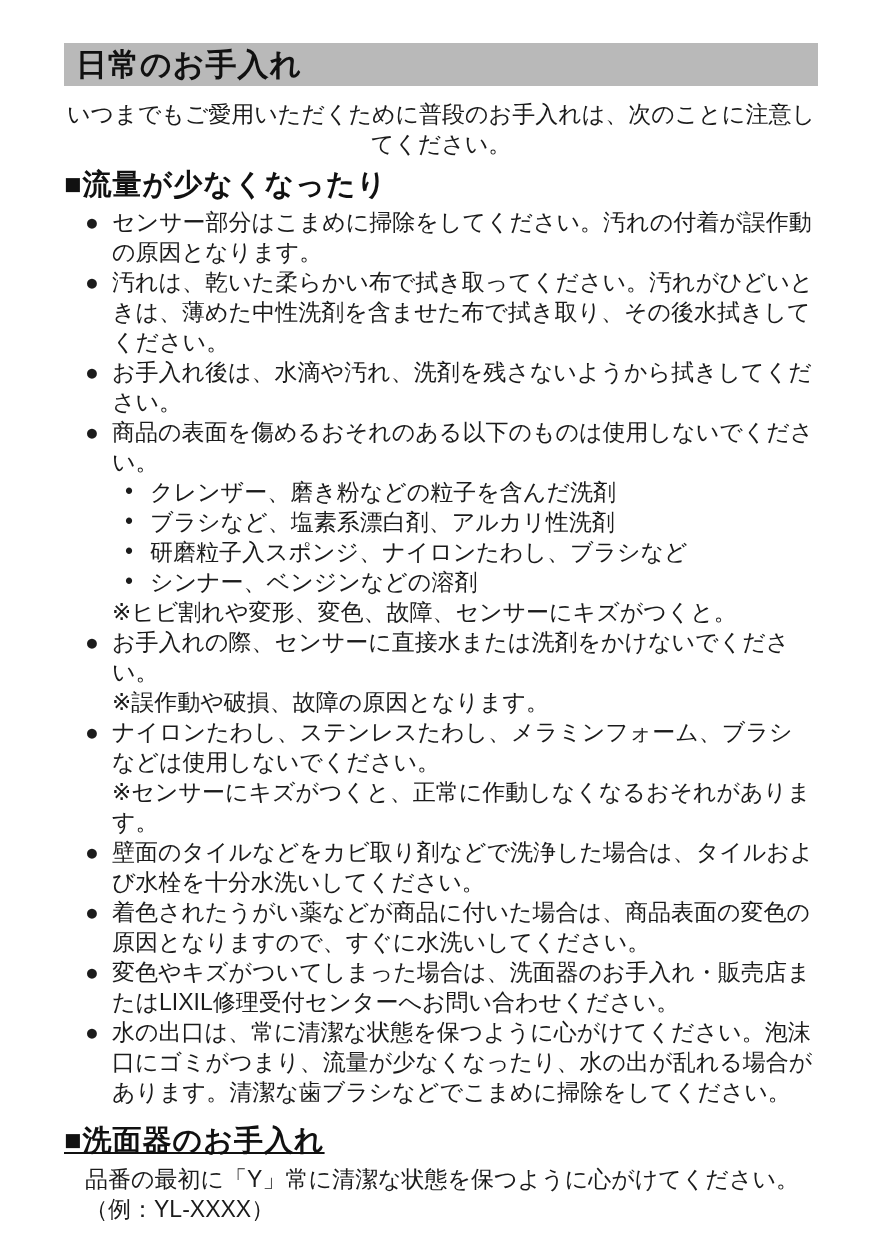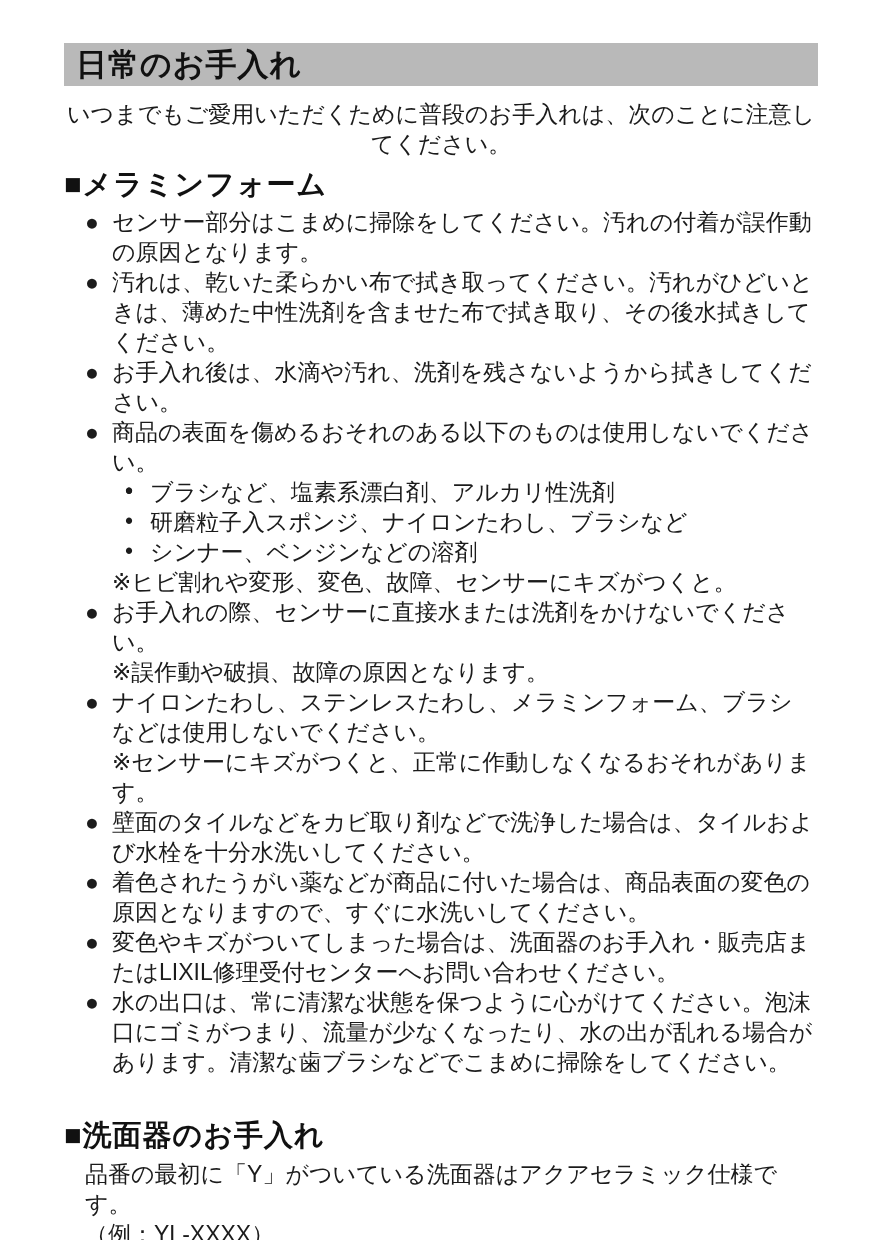--- a/index.html
+++ b/index.html
@@ -35,21 +35,21 @@
     text-align: center;
   }
   .section-heading {
     font-size: 29px;
     line-height: 36px;
     font-weight: bold;
     color: #111;
     letter-spacing: 1px;
   }
   .section-heading.first { margin-top: 7px; margin-bottom: 5px; }
-  .section-heading.second { margin-top: 40px; margin-bottom: 6px; }
+  .section-heading.second { margin-top: 15px; margin-bottom: 6px; text-decoration: underline; }
   .section-body {
     margin-left: 21px;   
     width: 730px;
   }
   .item {
     position: relative;
     padding-left: 27px;  
   }
   .item > .bullet {
     position: absolute;
@@ -74,21 +74,21 @@
 <body style="color: rgb(27, 27, 27);">
 
 <div class="page">
 
   <div class="title-bar" style="background: rgb(185, 185, 185);">
     <span>日常のお手入れ</span>
   </div>
 
   <p class="intro">いつまでもご愛用いただくために普段のお手入れは、次のことに注意してください。</p>
 
-  <h2 class="section-heading first">■メラミンフォーム</h2>
+  <h2 class="section-heading first">■流量が少なくなったり</h2>
 
   <div class="section-body">
 
     <div class="item">
       <span class="bullet">●</span>
       <span>センサー部分はこまめに掃除をしてください。汚れの付着が誤作動の原因となります。</span>
     </div>
 
     <div class="item">
       <span class="bullet">●</span>
@@ -99,20 +99,21 @@
       <span class="bullet">●</span>
       <span>お手入れ後は、水滴や汚れ、洗剤を残さないようから拭きしてください。</span>
     </div>
 
     <div class="item">
       <span class="bullet">●</span>
       <span>商品の表面を傷めるおそれのある以下のものは使用しないでください。</span>
       <div class="subs">
         <div class="sub">
           <span class="dot">•</span>
+          <span>クレンザー、磨き粉などの粒子を含んだ洗剤</span>
         </div>
         <div class="sub">
           <span class="dot">•</span>
           <span>ブラシなど、塩素系漂白剤、アルカリ性洗剤</span>
         </div>
         <div class="sub">
           <span class="dot">•</span>
           <span>研磨粒子入スポンジ、ナイロンたわし、ブラシなど</span>
         </div>
         <div class="sub">
@@ -159,18 +160,18 @@
     <div class="item">
       <span class="bullet">●</span>
       <span>水の出口は、常に清潔な状態を保つように心がけてください。泡沫口にゴミがつまり、流量が少なくなったり、水の出が乱れる場合があります。清潔な歯ブラシなどでこまめに掃除をしてください。</span>
     </div>
 
   </div>
 
   <h2 class="section-heading second">■洗面器のお手入れ</h2>
 
   <div class="basin-lines">
-    <div>品番の最初に「Y」がついている洗面器はアクアセラミック仕様です。</div>
+    <div>品番の最初に「Y」常に清潔な状態を保つように心がけてください。</div>
     <div>（例：YL-XXXX）</div>
 
   </div>
 
 </div>
 
 </body></html>

